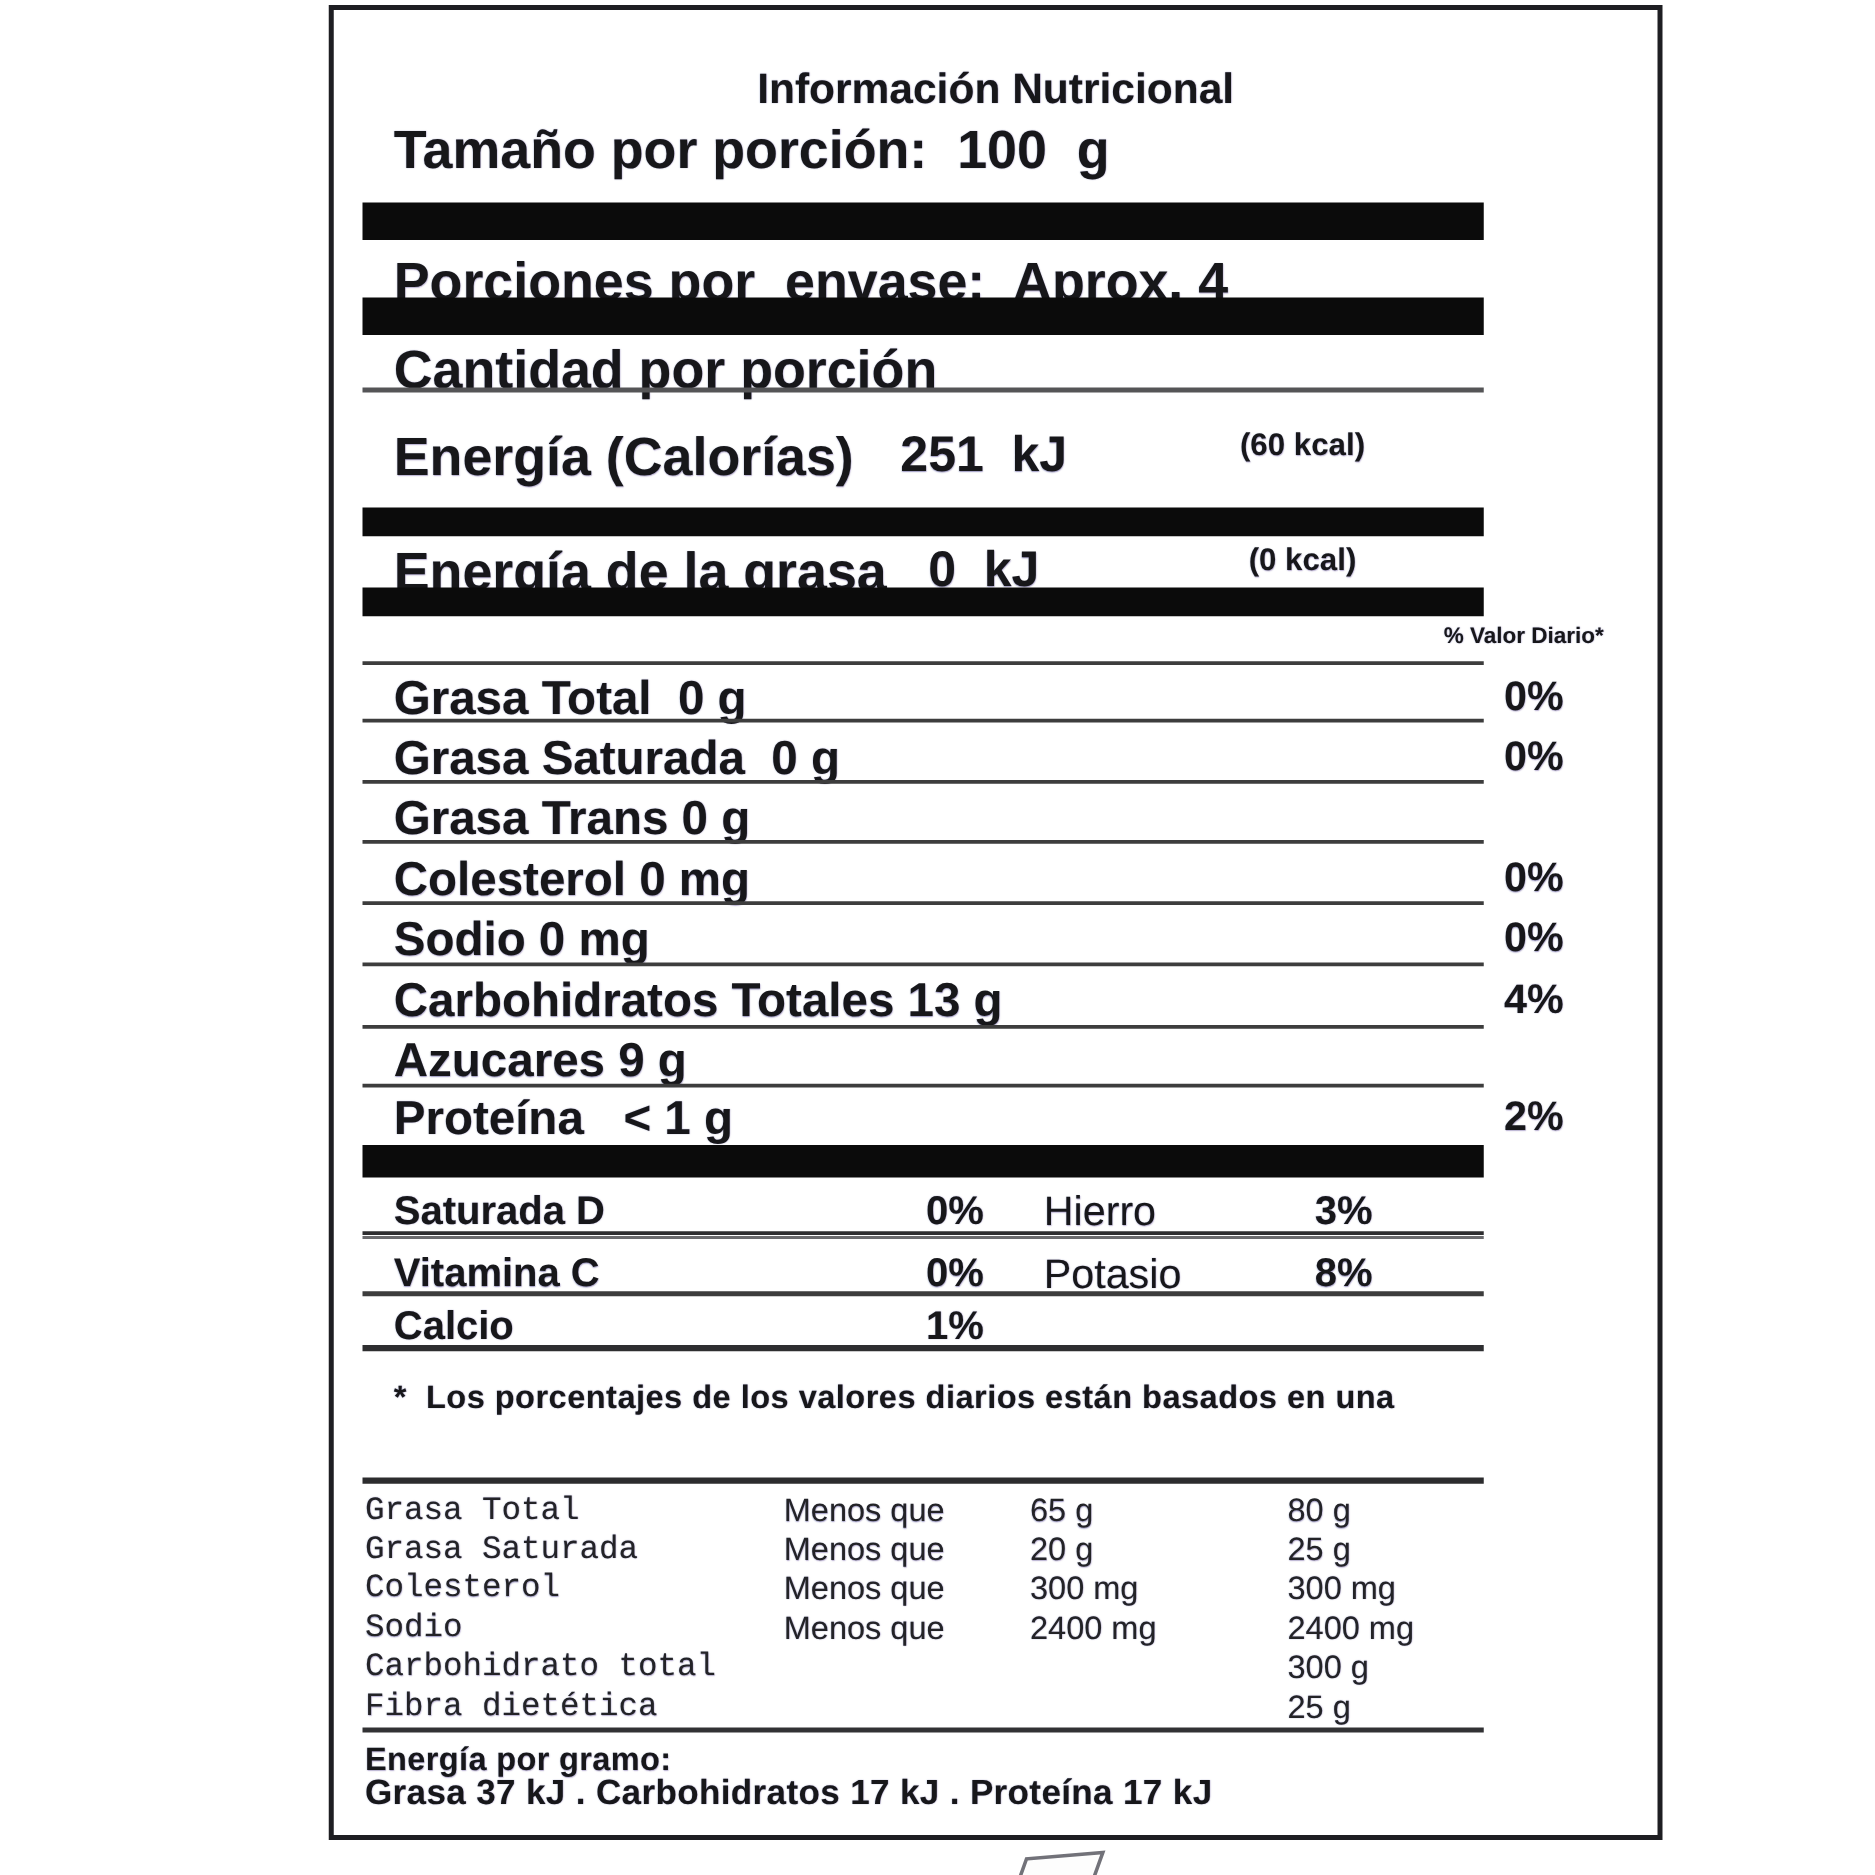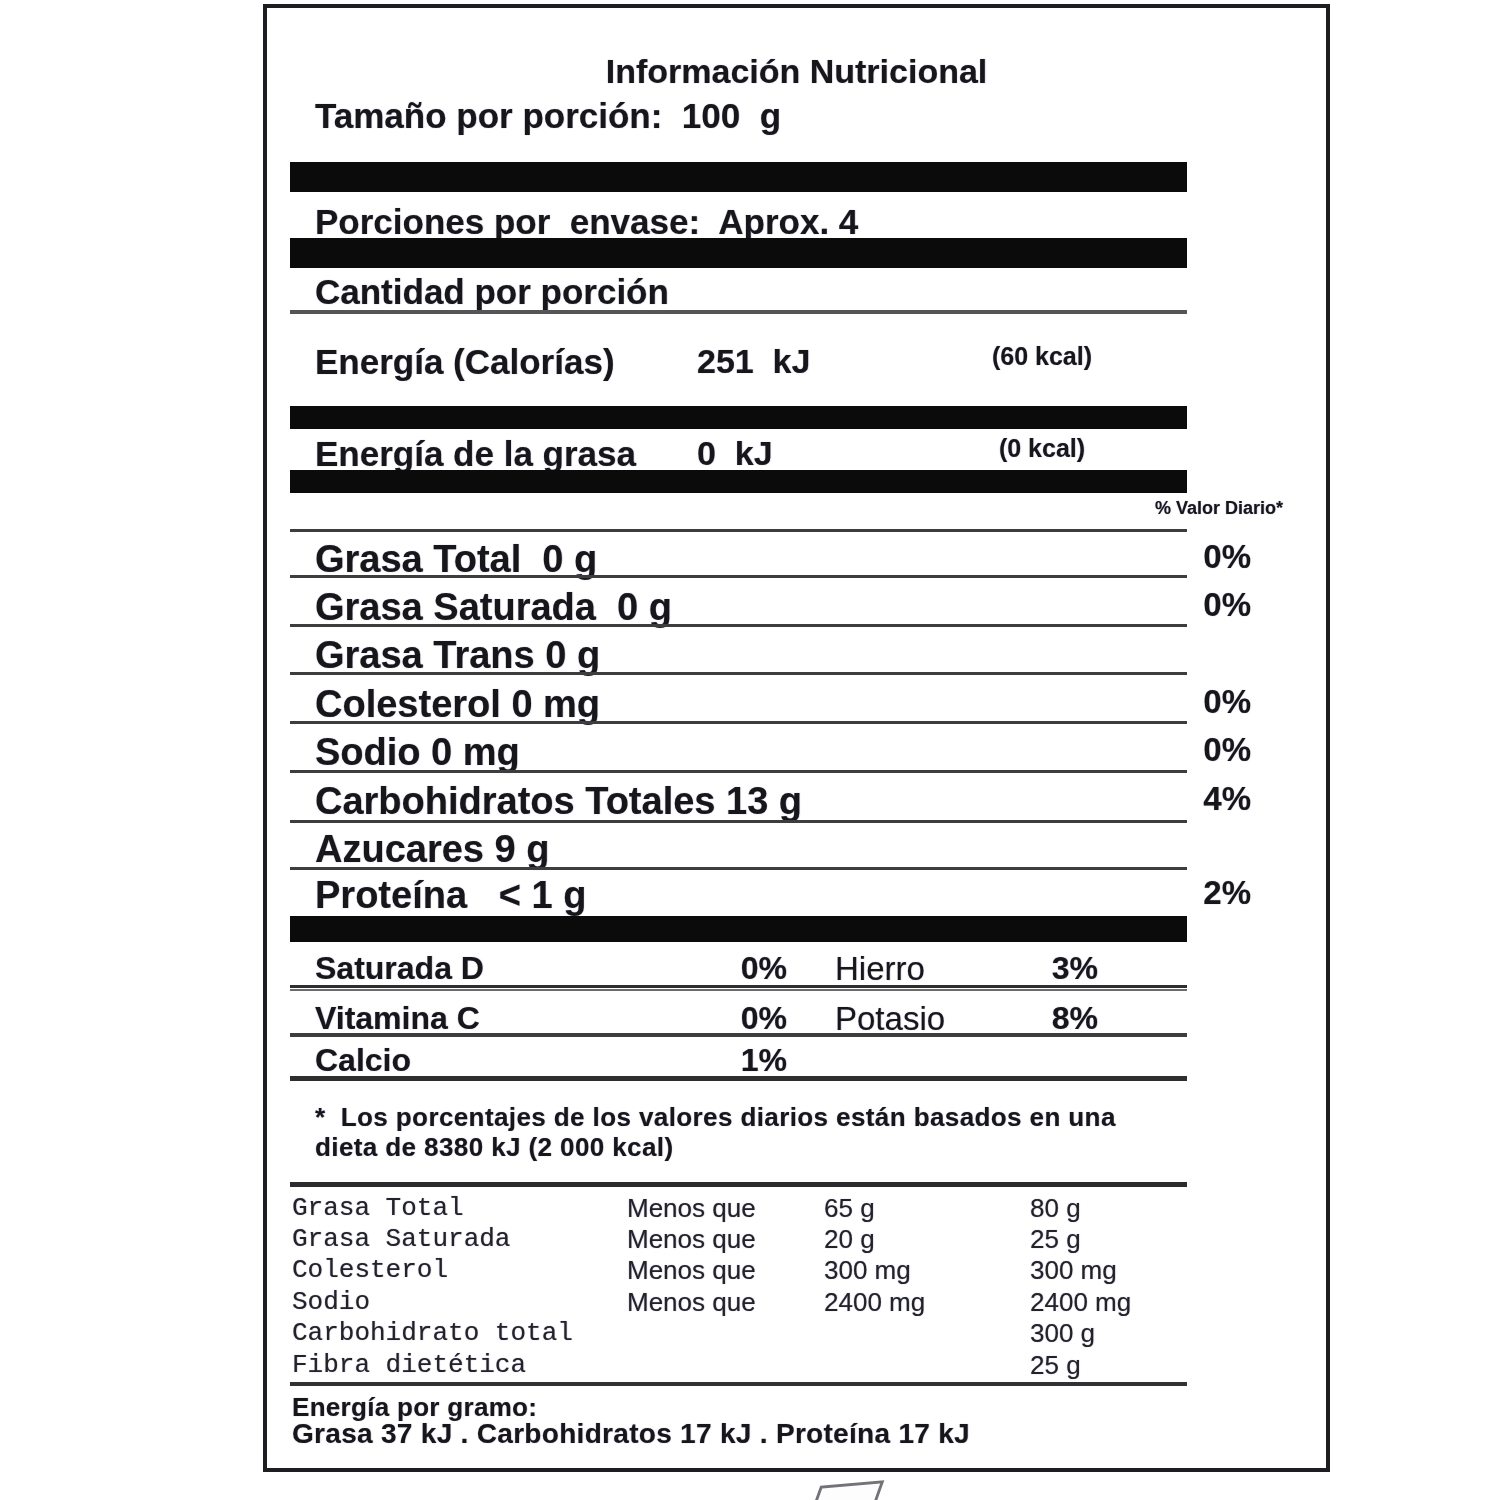--- a/index.html
+++ b/index.html
@@ -9,26 +9,26 @@
           border:4px solid #1e1e22;background:#ffffff;color:#17171a;
           text-shadow:0.4px 0.4px 1px rgba(85,60,140,0.40), -0.4px 0.2px 1px rgba(55,90,150,0.22);}
   .bar{position:absolute;left:23px;width:897px;background:#0b0b0b;}
   .rule{position:absolute;left:23px;width:897px;background:#3d3d3d;}
   .rule.lt{background:#555557;}
   .dbl{position:absolute;left:23px;width:897px;height:7px;
        background:linear-gradient(to bottom,#2e2e30 0 3px,#ffffff 3px 4px,#6b6b6e 4px 6px,#ffffff 6px);}
   .title{position:absolute;top:44px;left:0;width:100%;text-align:center;
          font-size:34px;font-weight:bold;}
   .txt{position:absolute;font-weight:bold;}
-  .lg{font-size:35px;}
+  .lg{font-size:43px;}
   .md{font-size:38px;}
   .sm{font-size:26px;}
   .pre{white-space:pre;}
   .dv{position:absolute;right:75px;font-size:33px;font-weight:bold;text-align:right;}
-  .kj{position:absolute;left:430px;width:180px;font-size:34px;font-weight:bold;white-space:pre;}
+  .kj{position:absolute;left:430px;width:180px;text-align:center;font-size:40px;font-weight:bold;white-space:pre;}
   .kcal{position:absolute;left:690px;width:170px;text-align:center;font-size:25px;font-weight:bold;}
   .dvh{position:absolute;right:43px;font-size:18px;font-weight:bold;}
   .vname{position:absolute;left:48px;font-size:32px;font-weight:bold;}
   .vval-l{position:absolute;left:420px;width:100px;text-align:right;font-size:32px;font-weight:bold;}
   .vname-r{position:absolute;left:568px;font-size:33px;font-weight:normal;}
   .vval-r{position:absolute;left:695px;width:136px;text-align:right;font-size:32px;font-weight:bold;}
   .ref{position:absolute;left:0;width:100%;height:30px;font-size:26px;font-weight:normal;color:#232327;}
   .ref .c1{position:absolute;left:25px;font-family:Liberation Mono, monospace;}
   .ref .c2{position:absolute;left:360px;}
   .ref .c3{position:absolute;left:557px;}
@@ -112,21 +112,20 @@
       <div class="vval-r" style="top:992px">8%</div>
     </div>
     <div class="rule" style="top:1025px;height:4px"></div>
     <div>
       <div class="vname" style="top:1034px">Calcio</div>
       <div class="vval-l" style="top:1034px">1%</div>
     </div>
     <div class="rule" style="top:1068px;height:5px;background:#2e2e30"></div>
 
     <div class="txt sm pre" style="top:1094px;left:48px;letter-spacing:0.4px">*  Los porcentajes de los valores diarios están basados en una</div>
-    <div class="txt sm pre" style="top:1124px;left:48px;letter-spacing:0.4px">dieta de 8380 kJ (2 000 kcal)</div>
 
     <div class="rule" style="top:1174px;height:5px;background:#2c2c2e"></div>
 
     <div class="ref" style="top:1185px">
       <span class="c1">Grasa Total</span>
       <span class="c2">Menos que</span>
       <span class="c3">65 g</span>
       <span class="c4">80 g</span>
     </div>
     <div class="ref" style="top:1216px">

